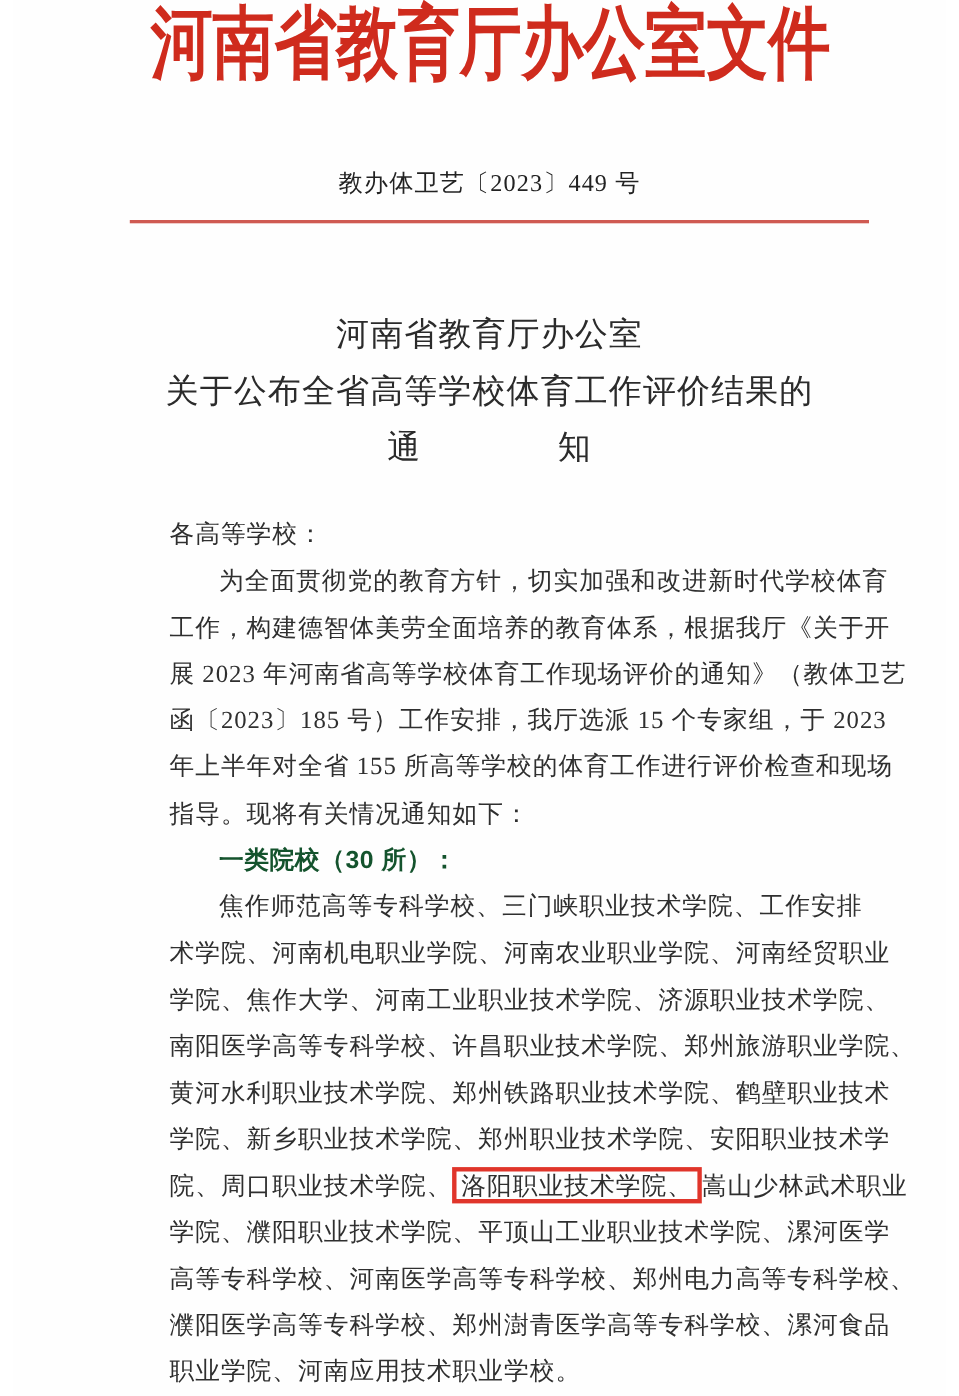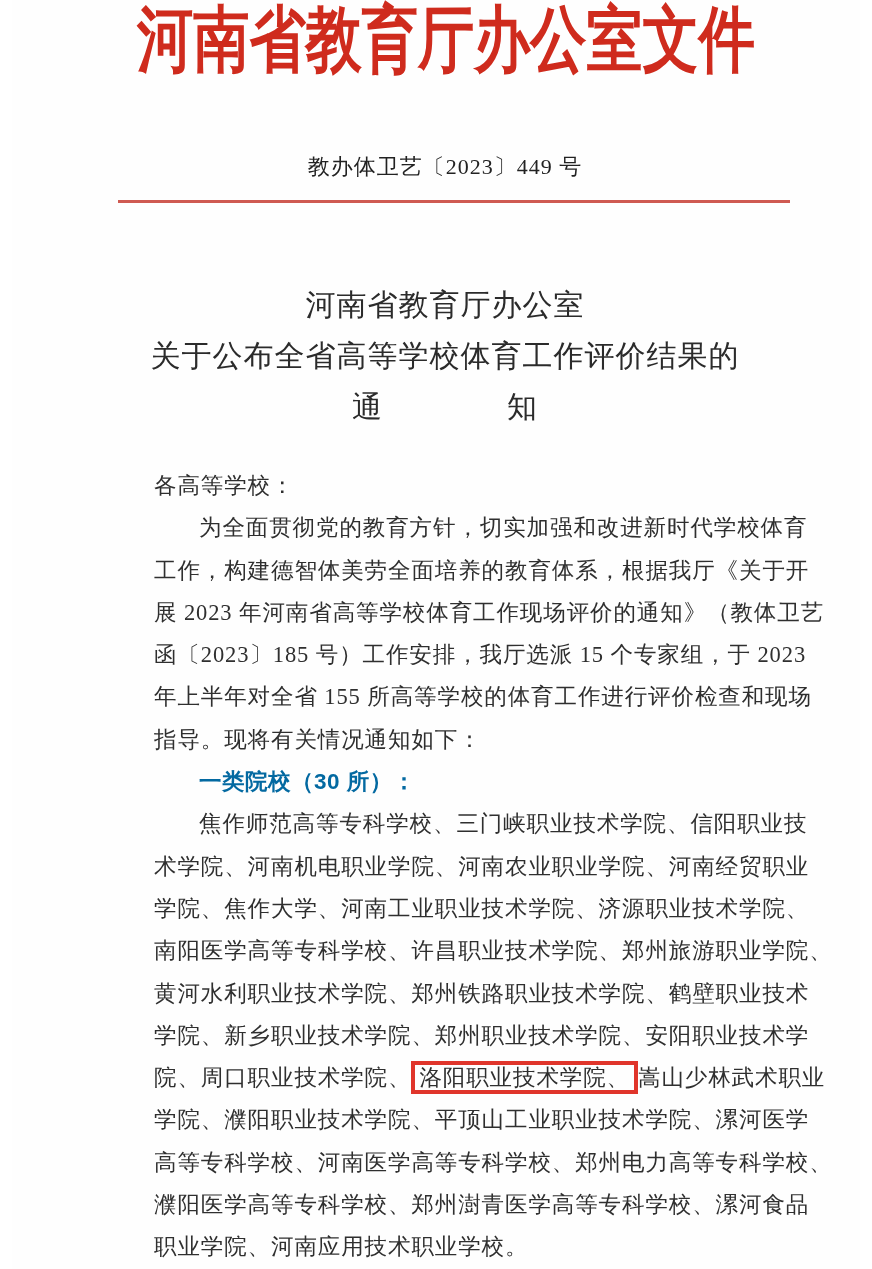--- a/index.html
+++ b/index.html
@@ -77,21 +77,21 @@
     white-space: nowrap;
     margin-left: 28px;
   }
   .indent {
     padding-left: 45px;
   }
   .heading {
     font-family: "Liberation Sans", "DejaVu Sans", sans-serif;
     font-weight: bold;
     letter-spacing: 0.5px;
-    color: #0369a1;
+    color: #14532d;
   }
   .hl {
     border: 4px solid #e0352b;
     padding: 0 4px;
   }
 </style>
 </head>
 <body>
 
 <div class="page">
@@ -114,21 +114,21 @@
 
     <div class="line indent">为全面贯彻党的教育方针，切实加强和改进新时代学校体育</div>
     <div class="line">工作，构建德智体美劳全面培养的教育体系，根据我厅《关于开</div>
     <div class="line">展 2023 年河南省高等学校体育工作现场评价的通知》（教体卫艺</div>
     <div class="line">函〔2023〕185 号）工作安排，我厅选派 15 个专家组，于 2023</div>
     <div class="line">年上半年对全省 155 所高等学校的体育工作进行评价检查和现场</div>
     <div class="line">指导。现将有关情况通知如下：</div>
 
     <div class="line indent heading">一类院校（30 所）：</div>
 
-    <div class="line indent">焦作师范高等专科学校、三门峡职业技术学院、信阳职业技</div>
+    <div class="line indent">焦作师范高等专科学校、三门峡职业技术学院、工作安排</div>
     <div class="line">术学院、河南机电职业学院、河南农业职业学院、河南经贸职业</div>
     <div class="line">学院、焦作大学、河南工业职业技术学院、济源职业技术学院、</div>
     <div class="line">南阳医学高等专科学校、许昌职业技术学院、郑州旅游职业学院、</div>
     <div class="line">黄河水利职业技术学院、郑州铁路职业技术学院、鹤壁职业技术</div>
     <div class="line">学院、新乡职业技术学院、郑州职业技术学院、安阳职业技术学</div>
 
     <div class="line"><span>院、周口职业技术学院、</span><span class="hl">洛阳职业技术学院、</span><span>嵩山少林武术职业</span></div>
 
     <div class="line">学院、濮阳职业技术学院、平顶山工业职业技术学院、漯河医学</div>
     <div class="line">高等专科学校、河南医学高等专科学校、郑州电力高等专科学校、</div>

